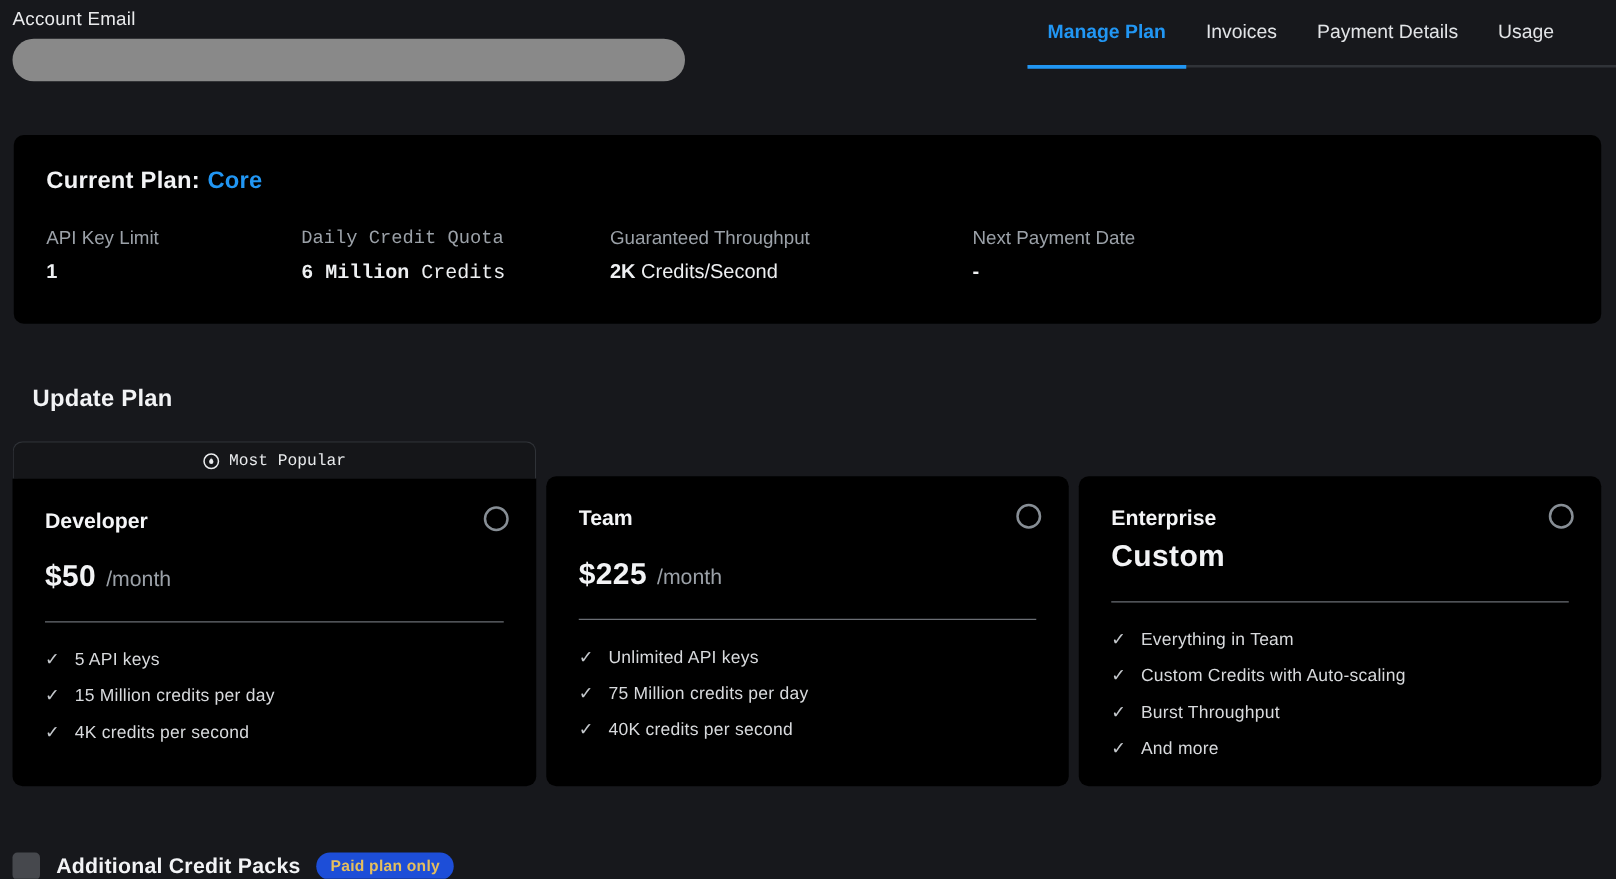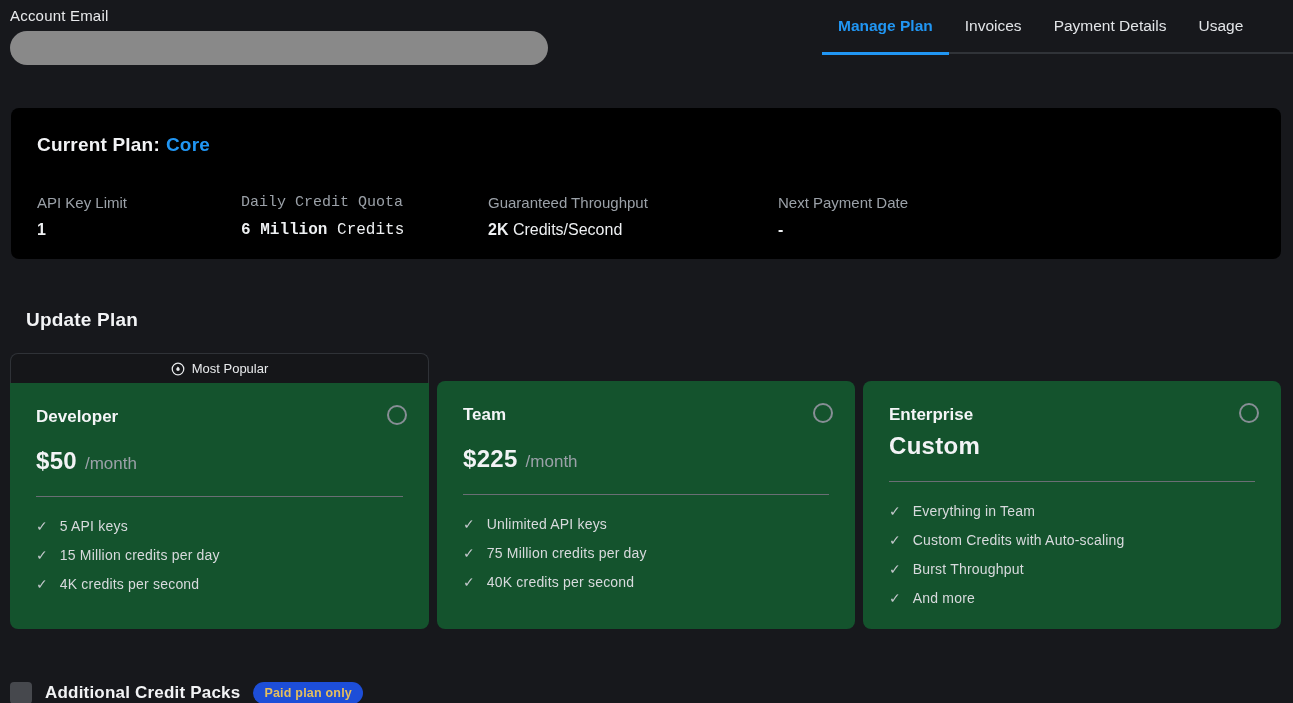--- a/index.html
+++ b/index.html
@@ -42,21 +42,21 @@
   
   .current-card {
     position: absolute; left: 11px; top: 108px;
     width: 1270px; height: 151px;
     background: #000000; border-radius: 8px;
     padding: 26px;
   }
   .current-title { font-size: 19px; font-weight: bold; letter-spacing: .2px; }
   .current-title .plan-name { color: #2196f3; margin-left: 6px; }
   .stats-row { display: flex; margin-top: 26px; }
-  .stat { flex: 0 0 auto; margin-top: 12px; }
+  .stat { flex: 0 0 auto; }
   .stat:nth-child(1) { width: 204px; }
   .stat:nth-child(2) { width: 247px; font-family: Liberation Mono, monospace; }
   .stat:nth-child(3) { width: 290px; }
   .stat:nth-child(4) { width: 331px; }
   .stat:nth-child(5) { width: auto; }
   .stat-label { font-size: 15px; color: #9ba1a8; display: flex; align-items: center; gap: 8px; }
   .stat-value { margin-top: 10px; font-size: 16px; color: #eef0f2; }
   .stat-value .strong { font-weight: bold; }
   .info-icon { width: 17px; height: 17px; display: inline-block; cursor: pointer; flex: 0 0 auto; }
 
@@ -70,26 +70,26 @@
     width: 1272px; display: flex; gap: 8px; align-items: flex-end;
   }
   .plan-wrap { width: 419px; }
   .popular-strip {
     height: 30px;
     background: #151619;
     border: 1px solid #2f3237;
     border-bottom: none;
     border-radius: 8px 8px 0 0;
     display: flex; align-items: center; justify-content: center; gap: 7px;
-    font-size: 13px; color: #e9ebed;
+    font-size: 13px; color: #e9ebed; font-family: Liberation Mono, monospace;
   }
   .popular-strip svg { display: block; }
   .plan-card {
     width: 418px; height: 248px;
-    background: #14532d; border-radius: 8px;
+    background: #000000; border-radius: 8px;
     padding: 24px 26px;
     position: relative;
     cursor: pointer;
   }
   .plan-wrap .plan-card { width: 419px; height: 246px; border-radius: 0 0 8px 8px; }
   .plan-name-row { font-size: 17px; font-weight: 600; color: #f4f5f7; }
   .radio {
     position: absolute; top: 22px; right: 22px;
     width: 20px; height: 20px; border-radius: 50%;
     border: 2px solid #878e95; cursor: pointer;

